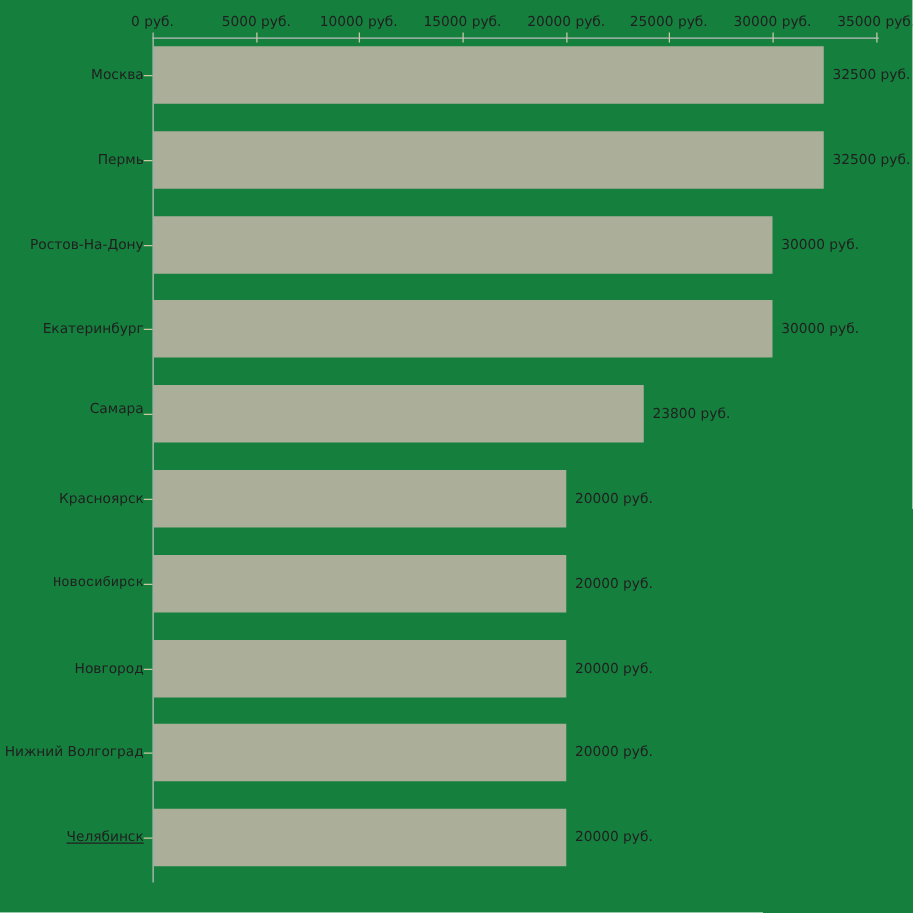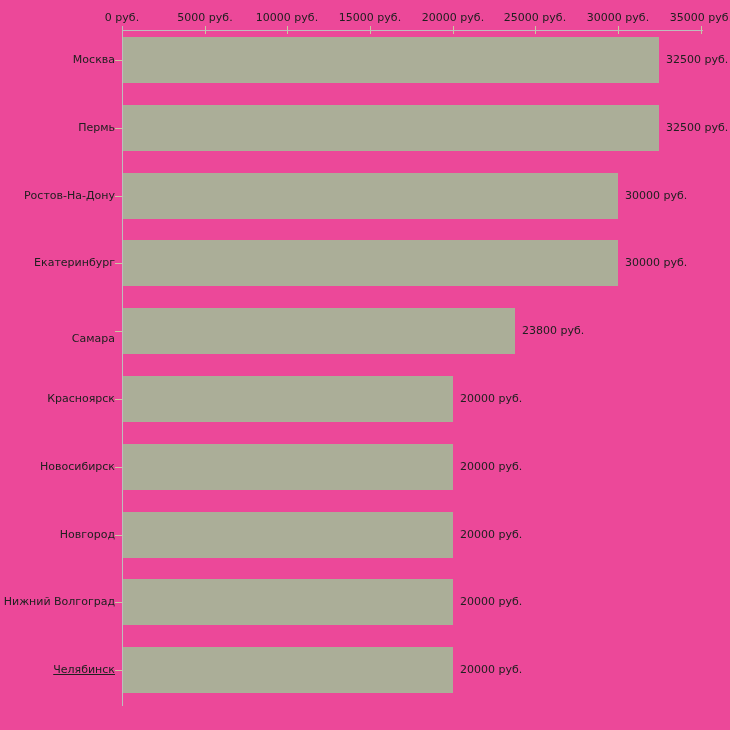--- a/index.html
+++ b/index.html
@@ -5,21 +5,21 @@
   html, body {
     margin: 0;
     padding: 0;
     background: #ffffff;
     font-family: "DejaVu Sans", "Liberation Sans", sans-serif;
   }
   .chart {
     position: relative;
     width: 730px;
     height: 730px;
-    background: #ec4899;
+    background: #15803d;
     overflow: hidden;
   }
   .x-axis-line {
     position: absolute;
     left: 122px;
     top: 30px;
     width: 581px;
     height: 1px;
     background: #bdbdbd;
     z-index: 2;
@@ -115,29 +115,29 @@
       <div class="bar" style="top: 105px; width: 536px; background: rgb(171, 174, 152);"></div>
       <div class="vallabel" style="top: 121px; left: 666px;">32500 руб.</div>
       <div class="catlabel" style="top: 189px;">Ростов-На-Дону</div>
       <div class="cattick" style="top: 196px; background: rgb(201, 201, 161);"></div>
       <div class="bar" style="top: 173px; width: 495px; background: rgb(171, 174, 152);"></div>
       <div class="vallabel" style="top: 189px; left: 625px;">30000 руб.</div>
       <div class="catlabel" style="top: 256px;">Екатеринбург</div>
       <div class="cattick" style="top: 263px; background: rgb(201, 201, 161);"></div>
       <div class="bar" style="top: 240px; width: 495px; background: rgb(171, 174, 152);"></div>
       <div class="vallabel" style="top: 256px; left: 625px;">30000 руб.</div>
-      <div class="catlabel" style="top: 332px;">Самара</div>
+      <div class="catlabel" style="top: 320px;">Самара</div>
       <div class="cattick" style="top: 331px; background: rgb(201, 201, 161);"></div>
       <div class="bar" style="top: 308px; width: 392px; background: rgb(171, 174, 152);"></div>
       <div class="vallabel" style="top: 324px; left: 522px;">23800 руб.</div>
       <div class="catlabel" style="top: 392px;">Красноярск</div>
       <div class="cattick" style="top: 399px; background: rgb(201, 201, 161);"></div>
       <div class="bar" style="top: 376px; width: 330px; background: rgb(171, 174, 152);"></div>
       <div class="vallabel" style="top: 392px; left: 460px;">20000 руб.</div>
-      <div class="catlabel" style="top: 460px;">Новосибирск</div>
+      <div class="catlabel" style="top: 460px; font-family: Liberation Mono, monospace;">Новосибирск</div>
       <div class="cattick" style="top: 467px; background: rgb(201, 201, 161);"></div>
       <div class="bar" style="top: 444px; width: 330px; background: rgb(171, 174, 152);"></div>
       <div class="vallabel" style="top: 460px; left: 460px;">20000 руб.</div>
       <div class="catlabel" style="top: 528px;">Новгород</div>
       <div class="cattick" style="top: 535px; background: rgb(201, 201, 161);"></div>
       <div class="bar" style="top: 512px; width: 330px; background: rgb(171, 174, 152);"></div>
       <div class="vallabel" style="top: 528px; left: 460px;">20000 руб.</div>
       <div class="catlabel" style="top: 595px;">Нижний Волгоград</div>
       <div class="cattick" style="top: 602px; background: rgb(201, 201, 161);"></div>
       <div class="bar" style="top: 579px; width: 330px; background: rgb(171, 174, 152);"></div>

